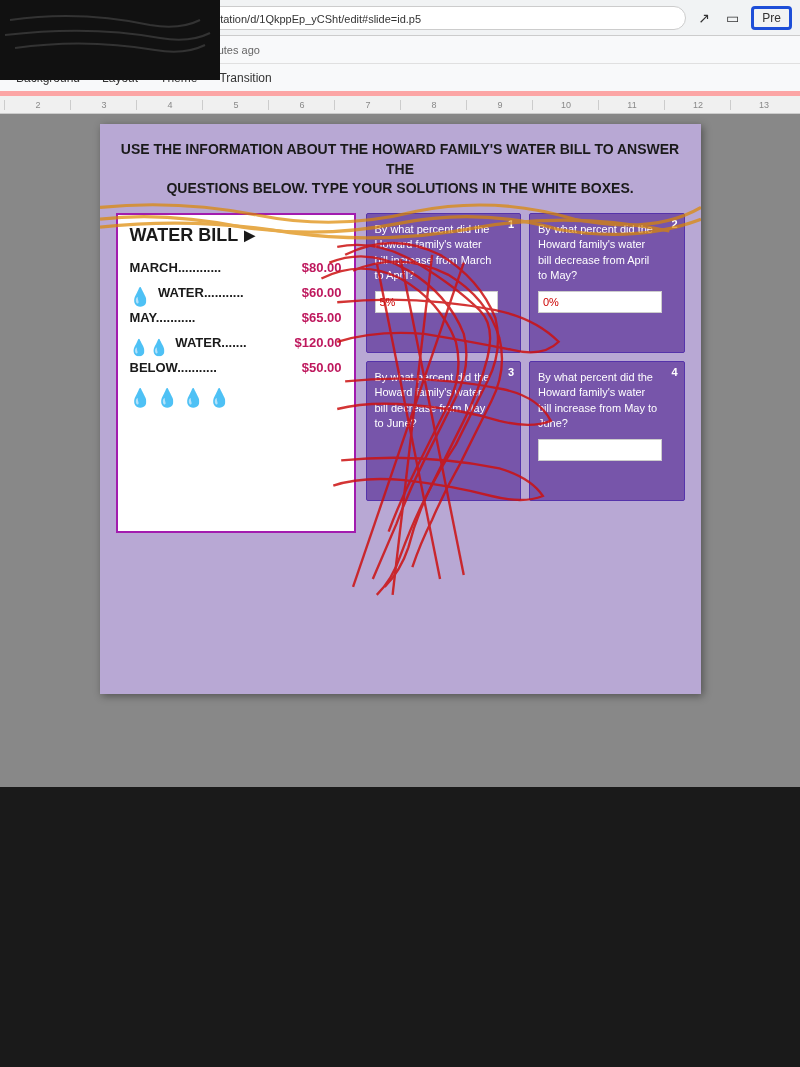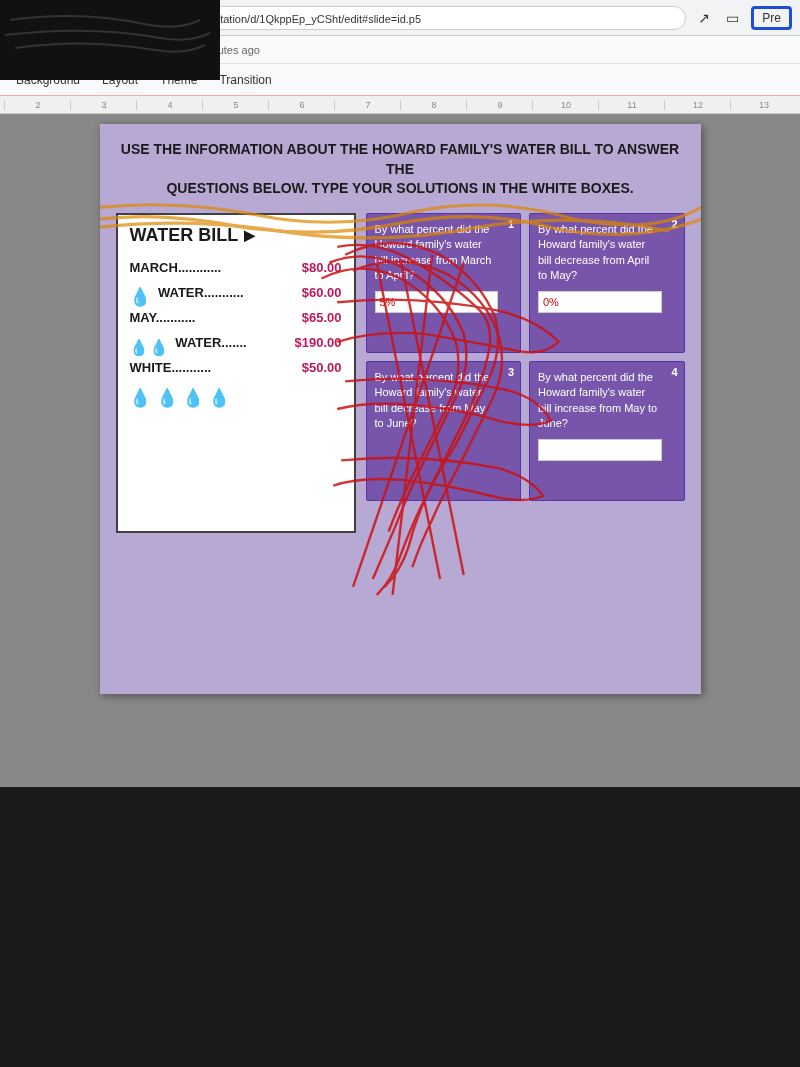--- a/index.html
+++ b/index.html
@@ -78,21 +78,21 @@
       border-radius: 2px;
     }
     .last-edit {
       color: #666;
       font-size: 11px;
     }
 
     
     .slides-toolbar {
       background: #f8f9fa;
-      border-bottom: 1px solid #fca5a5;
+      border-bottom: 5px solid #fca5a5;
       padding: 3px 8px;
       display: flex;
       align-items: center;
       gap: 6px;
       height: 32px;
       font-size: 12px;
     }
     .slides-btn {
       background: none;
       border: none;
@@ -158,21 +158,21 @@
 
     .slide-content {
       display: flex;
       gap: 10px;
       align-items: flex-start;
     }
 
     
     .water-bill-box {
       background: white;
-      border: 2px solid #404040;
+      border: 2px solid #a21caf;
       width: 240px;
       min-height: 320px;
       padding: 10px 12px;
       flex-shrink: 0;
     }
     .water-bill-title {
       font-size: 18px;
       font-weight: bold;
       color: #1a1a1a;
       margin-bottom: 14px;
@@ -356,25 +356,25 @@
             </div>
           </div>
           <div class="bill-row">
             <span class="bill-month">MAY...........</span>
             <span class="bill-amount">$65.00</span>
           </div>
           <div style="display:flex; align-items:center; gap:6px;">
             <span style="color:#2277cc; font-size:16px;">💧💧</span>
             <div class="bill-row" style="flex:1;">
               <span class="bill-month">WATER.......</span>
-              <span class="bill-amount">$190.00</span>
+              <span class="bill-amount">$120.00</span>
             </div>
           </div>
           <div class="bill-row">
-            <span class="bill-month">WHITE...........</span>
+            <span class="bill-month">BELOW...........</span>
             <span class="bill-amount">$50.00</span>
           </div>
 
           <div class="water-drops">
             <span class="drop">💧</span>
             <span class="drop">💧</span>
             <span class="drop">💧</span>
             <span class="drop">💧</span>
           </div>
         </div>

